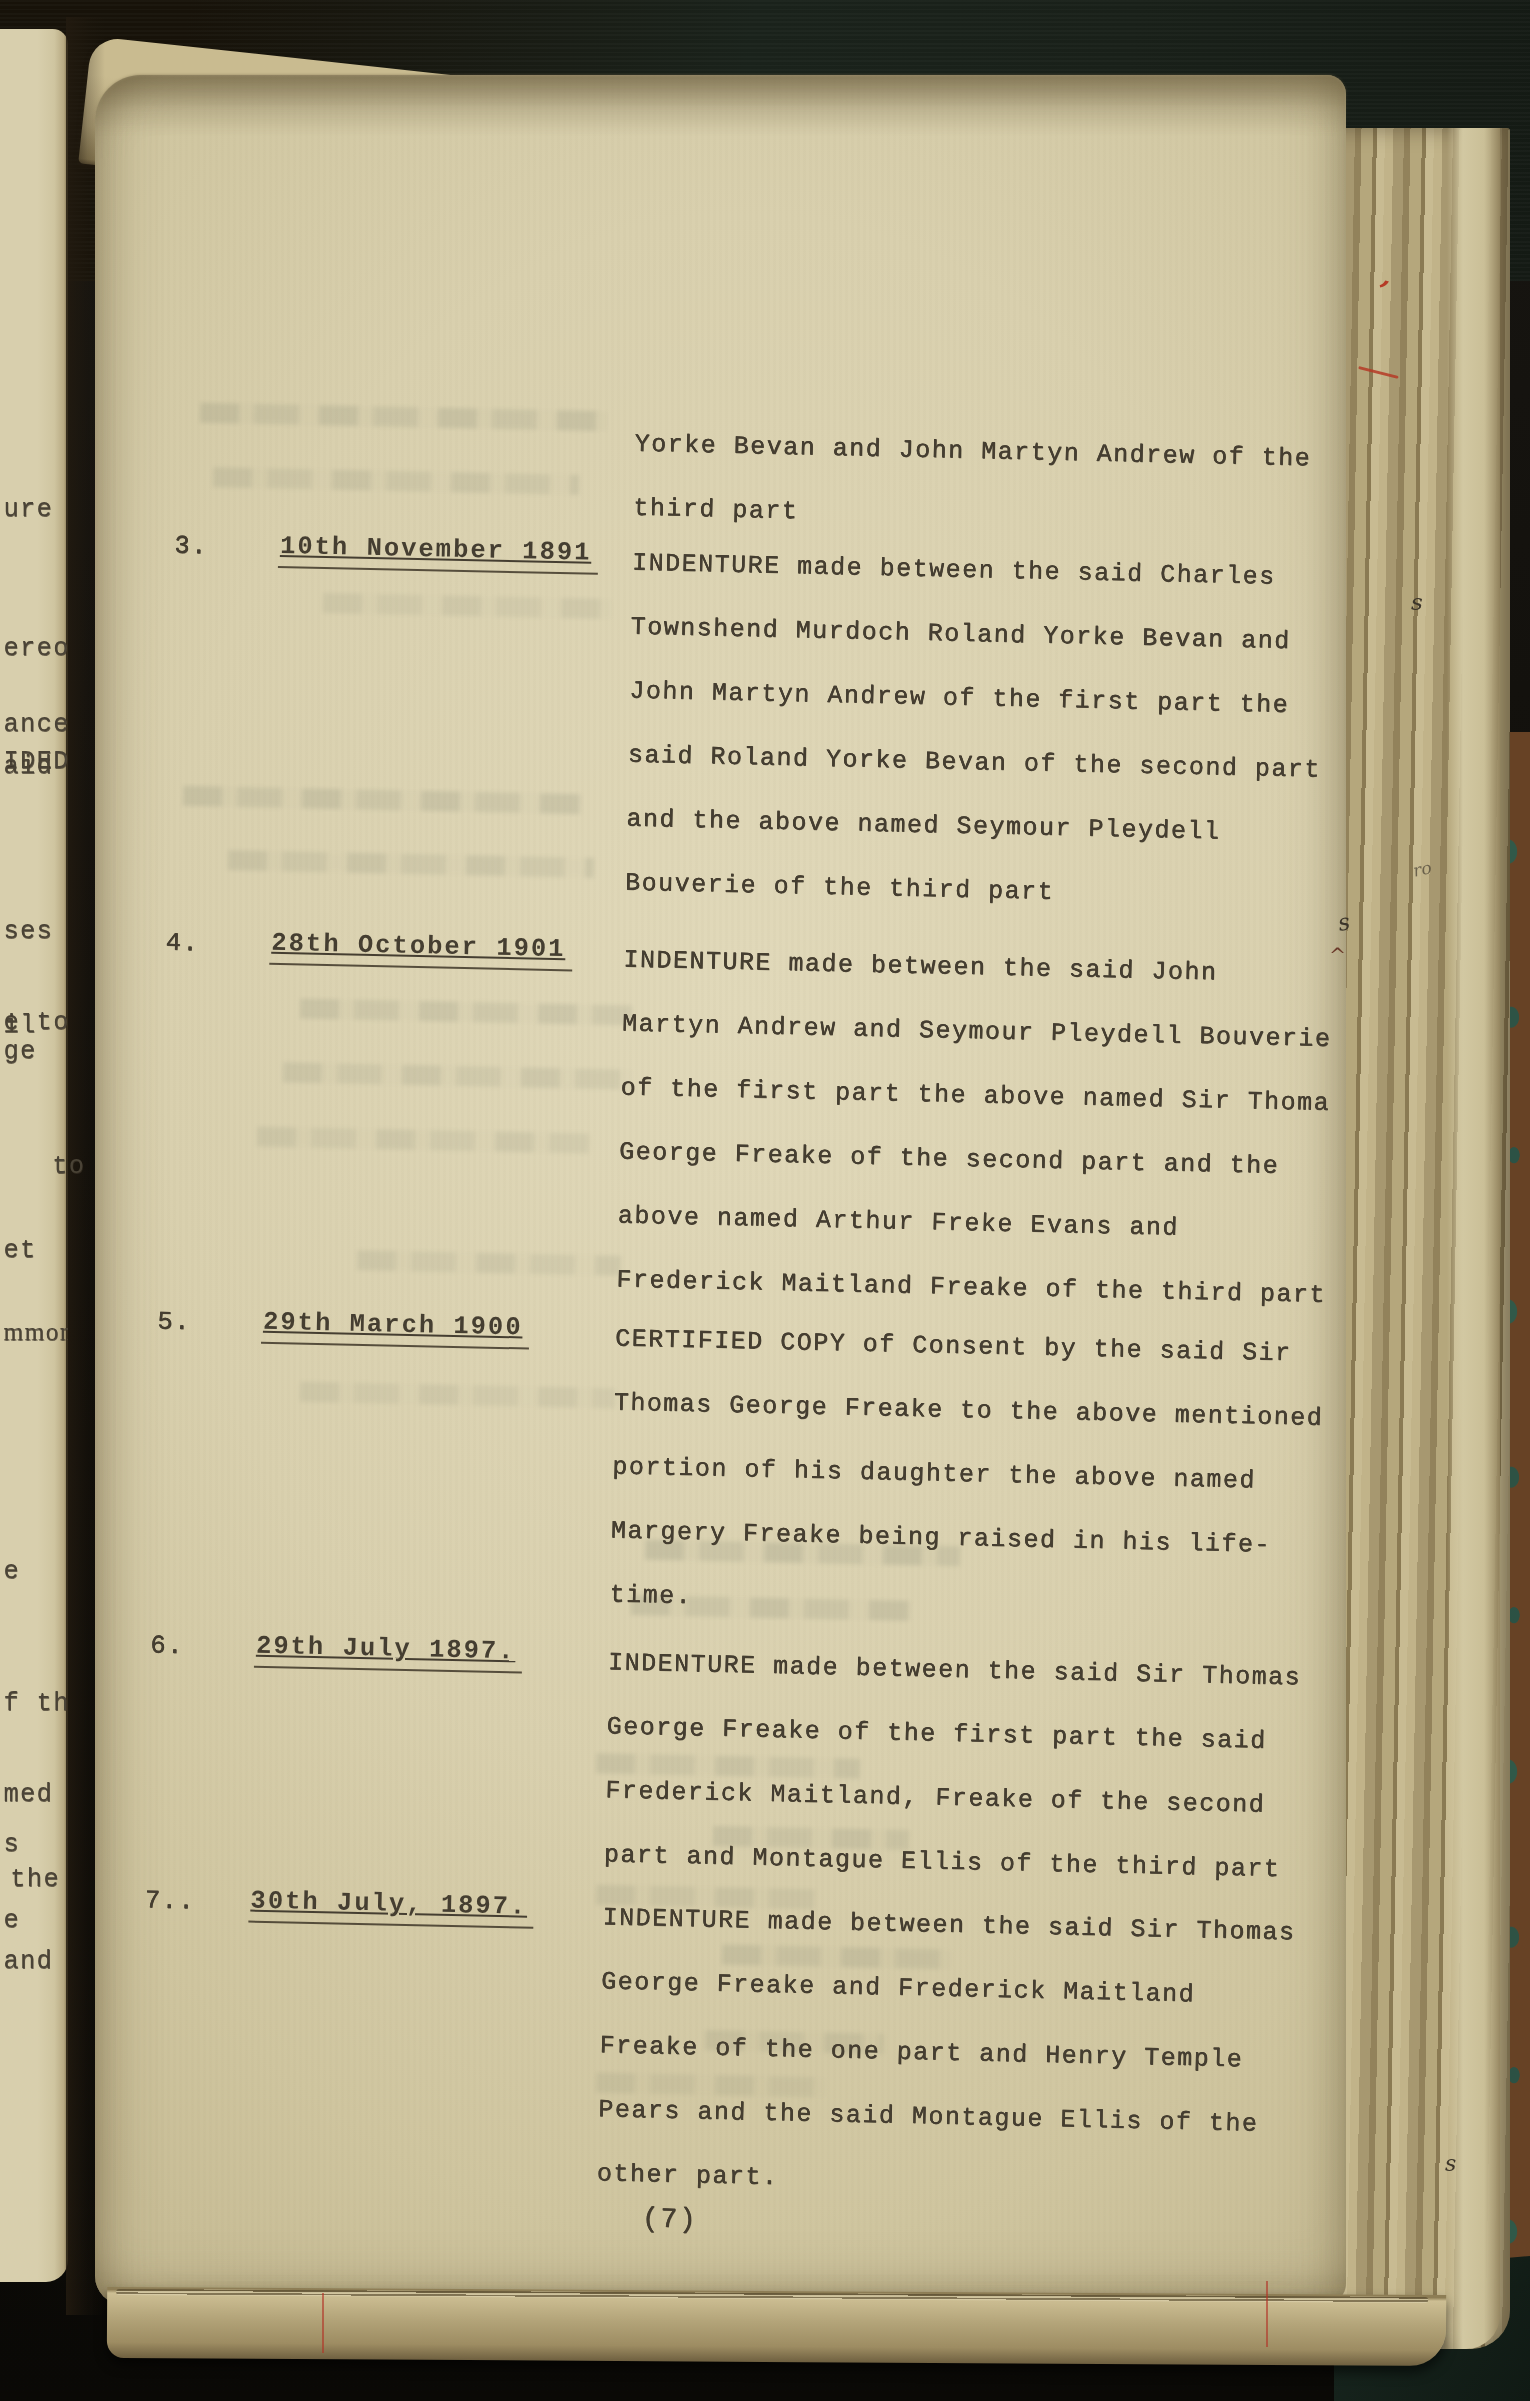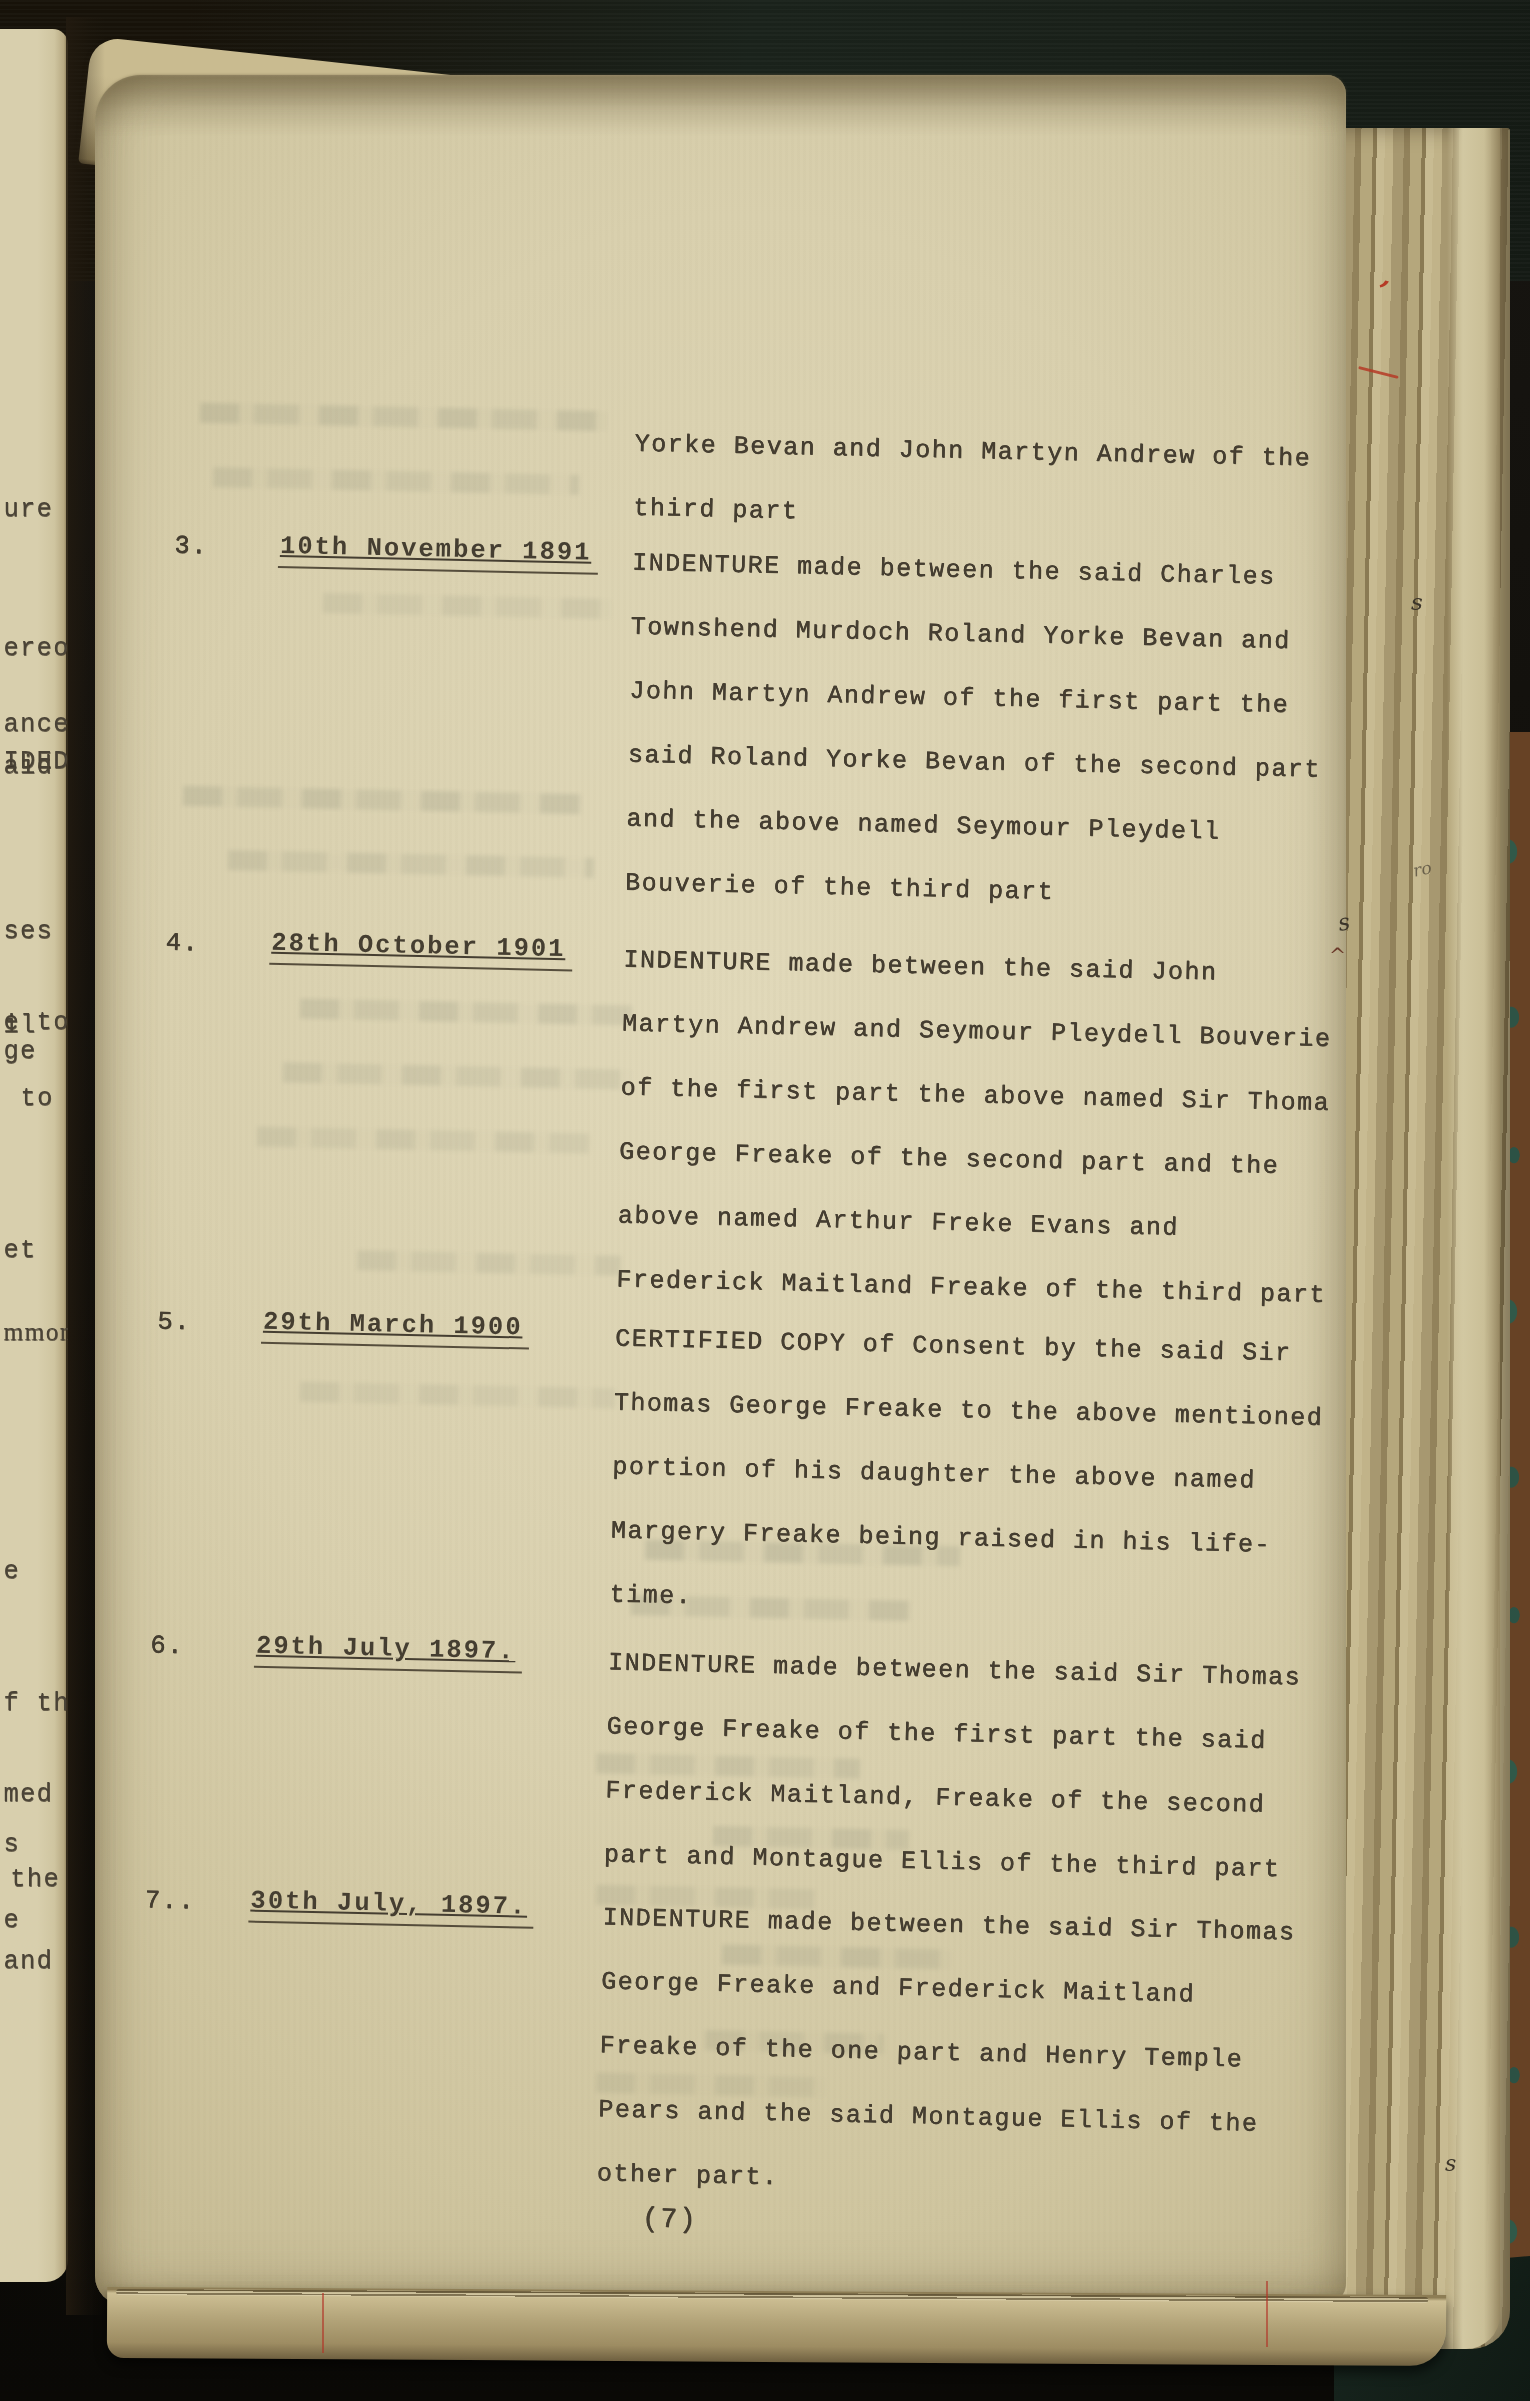--- a/index.html
+++ b/index.html
@@ -280,21 +280,21 @@
 
 <span class="frag" style="top:495px;">ure</span>
 <span class="frag" style="top:634px;">ereof</span>
 <span class="frag" style="top:710px;">ance</span>
 <span class="frag" style="top:747px;">IDED</span>
 <span class="frag" style="top:752px;">aid</span>
 <span class="frag" style="top:917px;">ses</span>
 <span class="frag" style="top:1008px;">e to</span>
 <span class="frag" style="top:1011px;">il</span>
 <span class="frag" style="top:1037px;">ge</span>
-<span class="frag" style="top:1084px;left:20.4px;">to</span>
+<span class="frag" style="top:1152px;left:20.4px;text-align:right;">to</span>
 <span class="frag" style="top:1236px;">et</span>
 <span class="frag" style="top:1317px;font-family:Liberation Serif, serif;">mmon</span>
 <span class="frag" style="top:1557px;">e</span>
 <span class="frag" style="top:1689px;">f the</span>
 <span class="frag" style="top:1780px;">med</span>
 <span class="frag" style="top:1830px;">s</span>
 <span class="frag" style="top:1865px;left:10.2px;">the</span>
 <span class="frag" style="top:1906px;">e</span>
 <span class="frag" style="top:1947px;">and</span>
 

